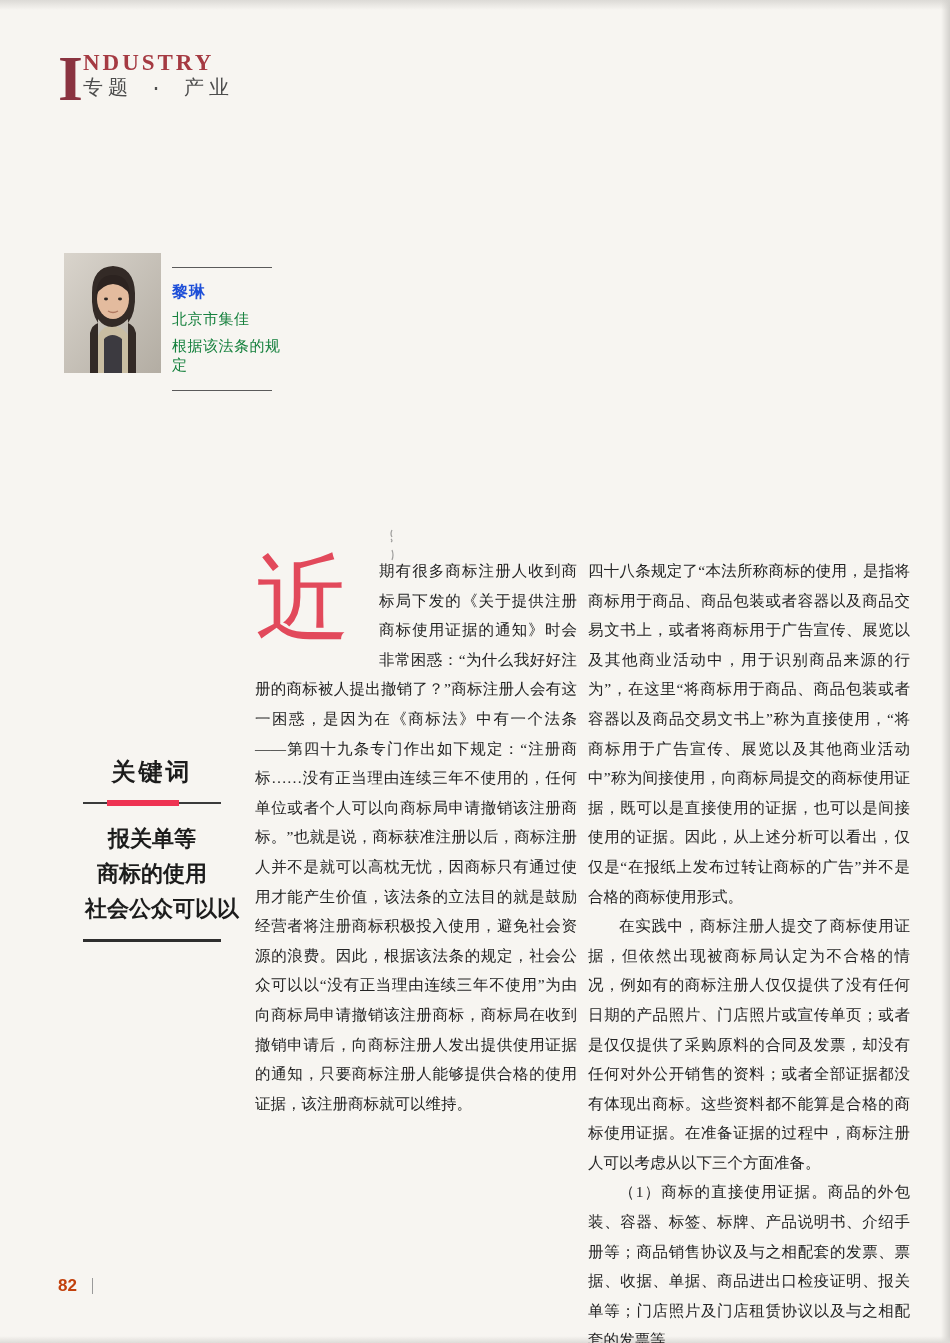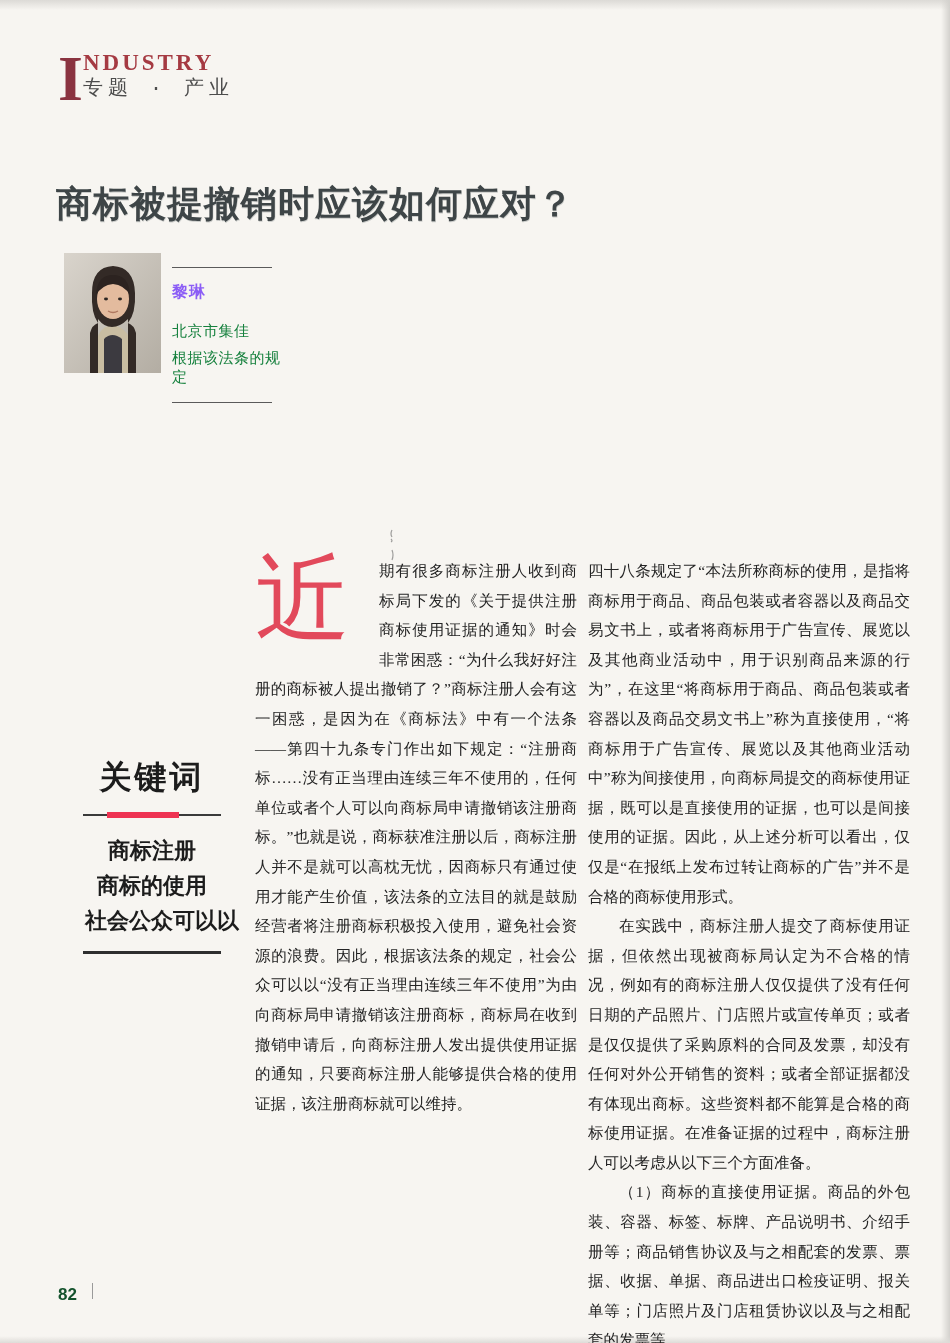--- a/index.html
+++ b/index.html
@@ -65,35 +65,35 @@
   .author-block { position: absolute; left: 64px; top: 253px; display: flex; }
   .author-photo {
     width: 97px; height: 120px; display: block;
     background: #cdc8c0;
   }
   .author-info { margin-left: 11px; width: 112px; padding-top: 14px; }
   .author-rule { width: 100px; height: 1px; background: #5a5a5a; }
   .author-rule.bottom { margin-top: 15px; }
   .author-name {
     font-family: "Liberation Sans", sans-serif;
-    font-size: 16px; font-weight: bold; color: #8b5cf6;
-    margin-top: 14px; margin-bottom: 19px; letter-spacing: 1px;
+    font-size: 16px; font-weight: bold; color: #1d4ed8;
+    margin-top: 14px; margin-bottom: 7px; letter-spacing: 1px;
   }
   .author-aff {
     font-family: "Liberation Sans", sans-serif;
     font-size: 15px; color: #15803d; margin-bottom: 8px; letter-spacing: 0.5px;
   }
 
   
   .keywords {
     position: absolute; left: 85px; top: 756px; width: 134px;
     text-align: center; font-family: "Liberation Serif", serif;
   }
   .kw-heading {
-    font-size: 32px; font-weight: bold; color: #1c1c1c; letter-spacing: 3px; font-family: Liberation Mono, monospace;
+    font-size: 24px; font-weight: bold; color: #1c1c1c; letter-spacing: 3px; font-family: Liberation Mono, monospace;
   }
   .kw-rule { position: relative; height: 6px; margin-top: 12px; }
   .kw-line { position: absolute; left: -2px; right: -2px; top: 2px; height: 2px; background: #3a3a3a; }
   .kw-red { position: absolute; left: 22px; width: 72px; top: 0; height: 6px; background: #ee3352; }
   .kw-items { margin-top: 15px; }
   .kw-item {
     font-size: 22px; line-height: 35px; color: #1c1c1c;
     font-weight: 600; white-space: nowrap;
   }
   .kw-rule-bottom { margin-top: 13px; height: 3px; background: #2e2e2e; margin-left: -2px; margin-right: -2px; }
@@ -122,41 +122,40 @@
 
   
   .smudge { position: absolute; left: 383px; top: 528px; width: 18px; height: 34px; }
 
   
   .footer {
     position: absolute; left: 58px; top: 1276px;
     display: flex; align-items: center;
     font-family: "Liberation Sans", sans-serif;
   }
-  .page-num { font-size: 17px; font-weight: bold; color: #14532d; margin-top: 9px; }
+  .page-num { font-size: 17px; font-weight: bold; color: #c2410c; }
   .page-num-divider { width: 1.5px; height: 16px; background: #9a9a9a; margin-left: 15px; }
 </style>
 </head>
 <body>
 
 <div class="page">
 
   <div class="edge-top"></div>
   <div class="edge-right"></div>
   <div class="edge-bottom"></div>
 
   <div class="masthead">
     <span class="masthead-initial">I</span>
     <div class="masthead-text">
       <div class="masthead-en">NDUSTRY</div>
       <div class="masthead-cn">专题 · 产业</div>
     </div>
   </div>
 
-  <h1 class="title">商标被提撤销时应该如何应对？</h1>
 
   <div class="author-block">
     <svg class="author-photo" viewBox="0 0 97 120" xmlns="http://www.w3.org/2000/svg">
       <defs>
         <linearGradient id="bg" x1="0" y1="0" x2="1" y2="1">
           <stop offset="0" stop-color="#d9d4cc"></stop>
           <stop offset="1" stop-color="#b3ada3"></stop>
         </linearGradient>
       </defs>
       <rect x="0" y="0" width="97" height="120" fill="url(#bg)"></rect>
@@ -178,21 +177,21 @@
     </div>
   </div>
 
   <aside class="keywords">
     <div class="kw-heading">关键词</div>
     <div class="kw-rule">
       <span class="kw-line"></span>
       <span class="kw-red"></span>
     </div>
     <div class="kw-items">
-      <div class="kw-item">商标注册</div>
+      <div class="kw-item">报关单等</div>
       <div class="kw-item">商标的使用</div>
       <div class="kw-item">社会公众可以以</div>
     </div>
     <div class="kw-rule-bottom"></div>
   </aside>
 
   <svg class="smudge" viewBox="0 0 18 34" xmlns="http://www.w3.org/2000/svg">
     <path d="M9 2 Q7 6 9 9 M8 11 Q10 13 8 14 M9 22 Q11 27 9 32" stroke="#6f6f6f" stroke-width="1.2" fill="none" opacity="0.65"></path>
   </svg>
 

